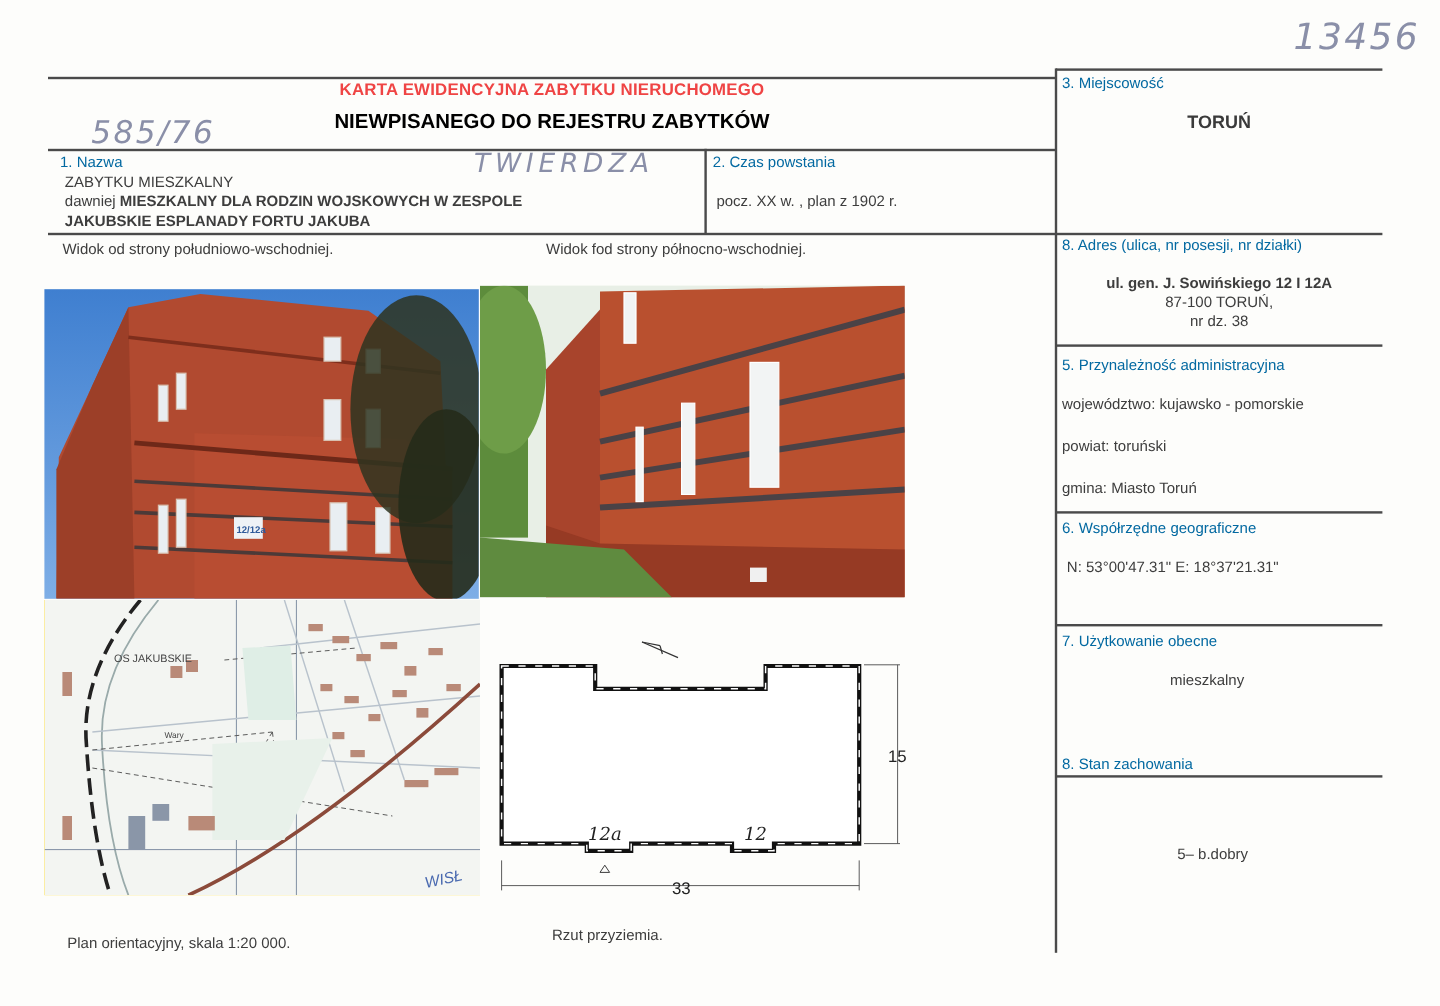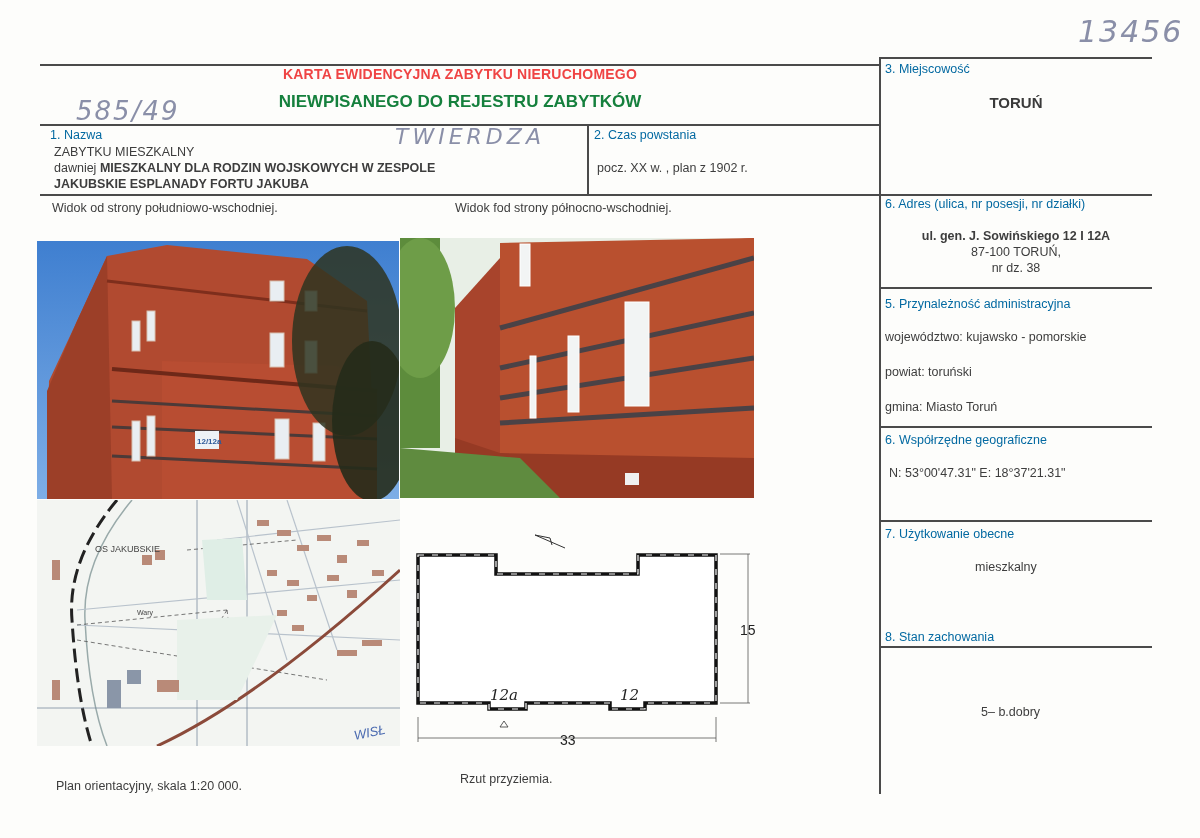--- a/index.html
+++ b/index.html
@@ -3,33 +3,33 @@
   <meta charset="utf-8">
   <style>
     * { box-sizing: border-box; margin: 0; padding: 0; }
     html, body { width: 1200px; height: 838px; background: #fdfdfb; overflow: hidden; }
     body { position: relative; font-family: "Liberation Sans", sans-serif; color: #3a3a3a; }
     .abs { position: absolute; }
     .hline { position: absolute; height: 2px; background: #4a4a4a; }
     .vline { position: absolute; width: 2px; background: #4a4a4a; }
     .hand { font-family: "DejaVu Sans", sans-serif; color: #8a8fa8; font-weight: 300; letter-spacing: 2px; font-style: italic; }
     .title1 { font-weight: bold; font-size: 14px; color: #ef4444; letter-spacing: 0.2px; }
-    .title2 { font-weight: bold; font-size: 17px; color: #15803d; }
+    .title2 { font-weight: bold; font-size: 17px; color: #000000; }
     .label { font-size: 12.5px; color: #0369a1; }
     .val { font-size: 12.5px; color: #3d3d3d; }
     .bold { font-weight: bold; }
     .center { text-align: center; }
     .photo { position: absolute; overflow: hidden; }
     .map { position: absolute; overflow: hidden; background: #fde047; }
   </style>
 </head>
 <body>
 
 <div class="abs hand" style="left:1078px; top:14px; font-size:30px;">13456</div>
-<div class="abs hand" style="left:76px; top:96px; font-size:26px;">585/49</div>
+<div class="abs hand" style="left:76px; top:96px; font-size:26px;">585/76</div>
 <div class="abs hand" style="left:395px; top:124px; font-size:22px; letter-spacing:4px;">TWIERDZA</div>
 
 <div class="hline" style="left:40px; top:64px; width:840px;"></div>
 <div class="hline" style="left:880px; top:57px; width:272px;"></div>
 <div class="hline" style="left:40px; top:124px; width:840px;"></div>
 <div class="hline" style="left:40px; top:194px; width:1112px;"></div>
 <div class="vline" style="left:587px; top:124px; height:71px;"></div>
 <div class="vline" style="left:879px; top:57px; height:737px;"></div>
 <div class="hline" style="left:880px; top:287px; width:272px;"></div>
 <div class="hline" style="left:880px; top:426px; width:272px;"></div>
@@ -46,21 +46,21 @@
   <span class="bold">MIESZKALNY DLA RODZIN WOJSKOWYCH W ZESPOLE</span>
 </div>
 <div class="abs val bold" style="left:54px; top:177px;">JAKUBSKIE ESPLANADY FORTU JAKUBA</div>
 
 <div class="abs label" style="left:594px; top:128px;">2. Czas powstania</div>
 <div class="abs val" style="left:597px; top:161px;">pocz. XX w. , plan z 1902 r.</div>
 
 <div class="abs label" style="left:885px; top:62px;">3. Miejscowość</div>
 <div class="abs bold center" style="left:880px; top:94px; width:272px; font-size:15px;">TORUŃ</div>
 
-<div class="abs label" style="left:885px; top:197px;">6. Adres (ulica, nr posesji, nr działki)</div>
+<div class="abs label" style="left:885px; top:197px;">8. Adres (ulica, nr posesji, nr działki)</div>
 <div class="abs bold center val" style="left:880px; top:229px; width:272px;">ul.  gen. J. Sowińskiego 12 I 12A</div>
 <div class="abs center val" style="left:880px; top:245px; width:272px;">87-100 TORUŃ,</div>
 <div class="abs center val" style="left:880px; top:261px; width:272px;">nr dz. 38</div>
 
 <div class="abs label" style="left:885px; top:297px;">5. Przynależność administracyjna</div>
 <div class="abs val" style="left:885px; top:330px;">województwo: kujawsko - pomorskie</div>
 <div class="abs val" style="left:885px; top:365px;">powiat: toruński</div>
 <div class="abs val" style="left:885px; top:400px;">gmina: Miasto Toruń</div>
 
 <div class="abs label" style="left:885px; top:433px;">6. Współrzędne geograficzne</div>

